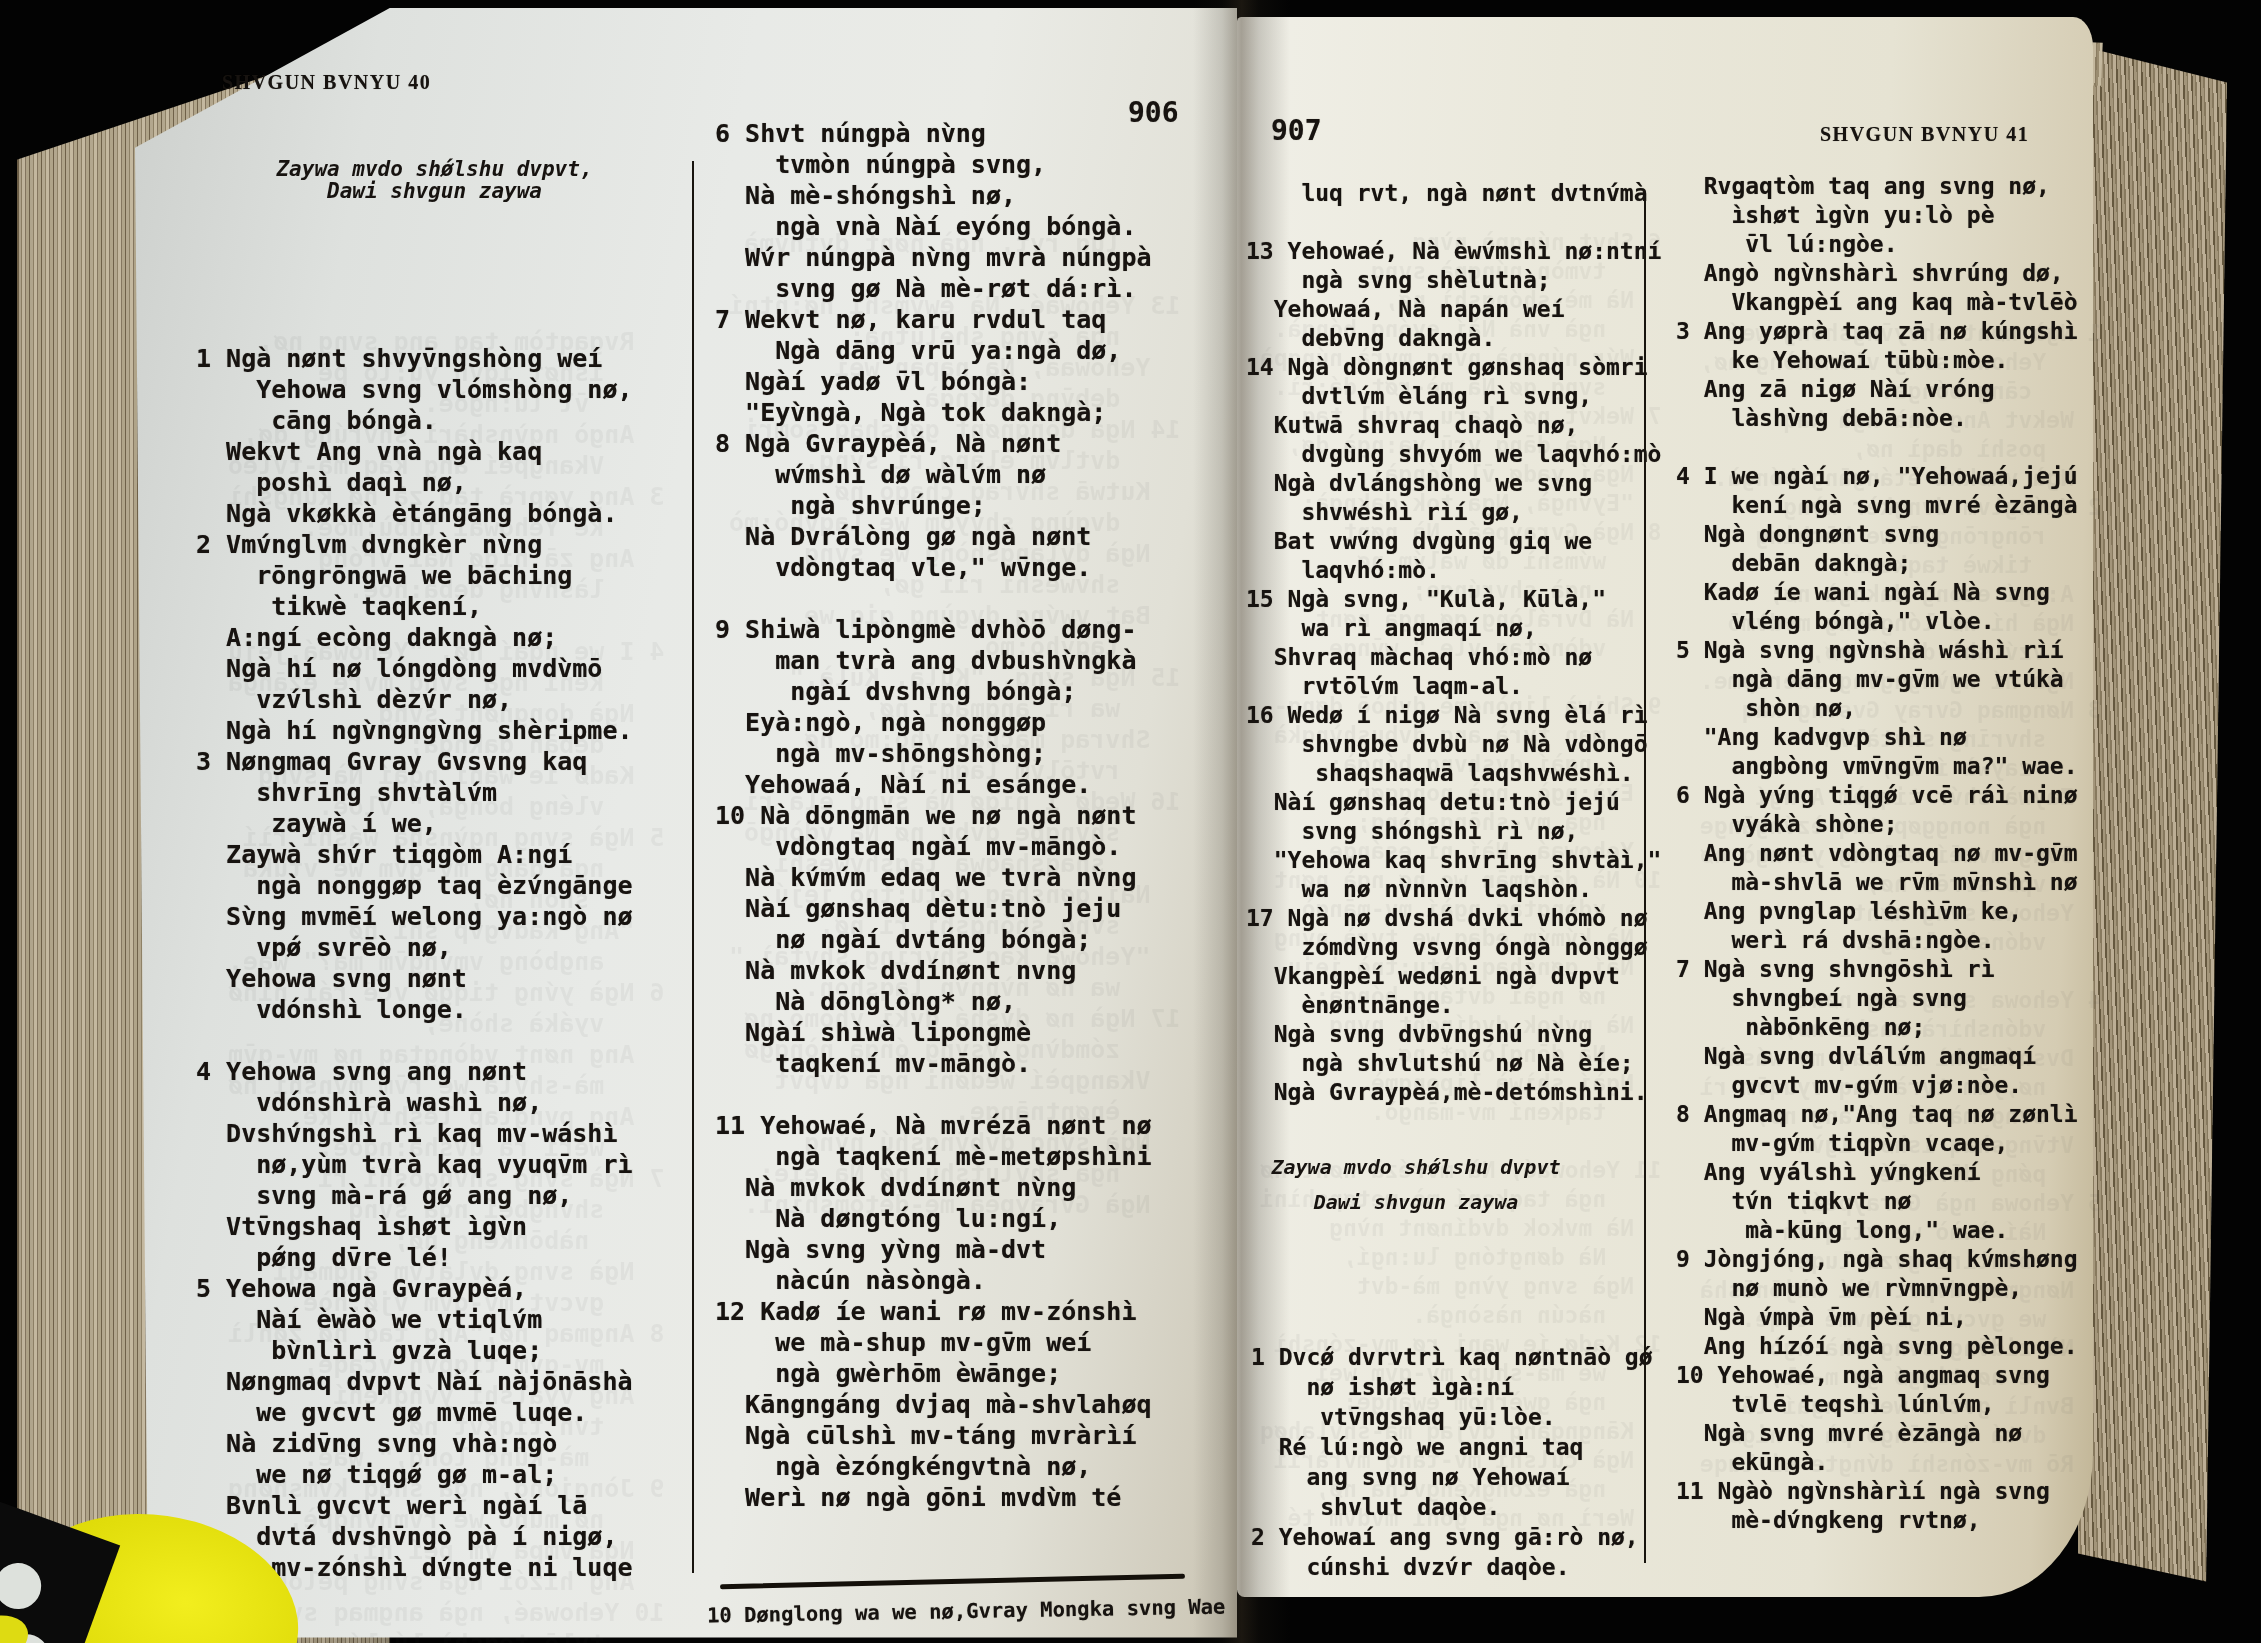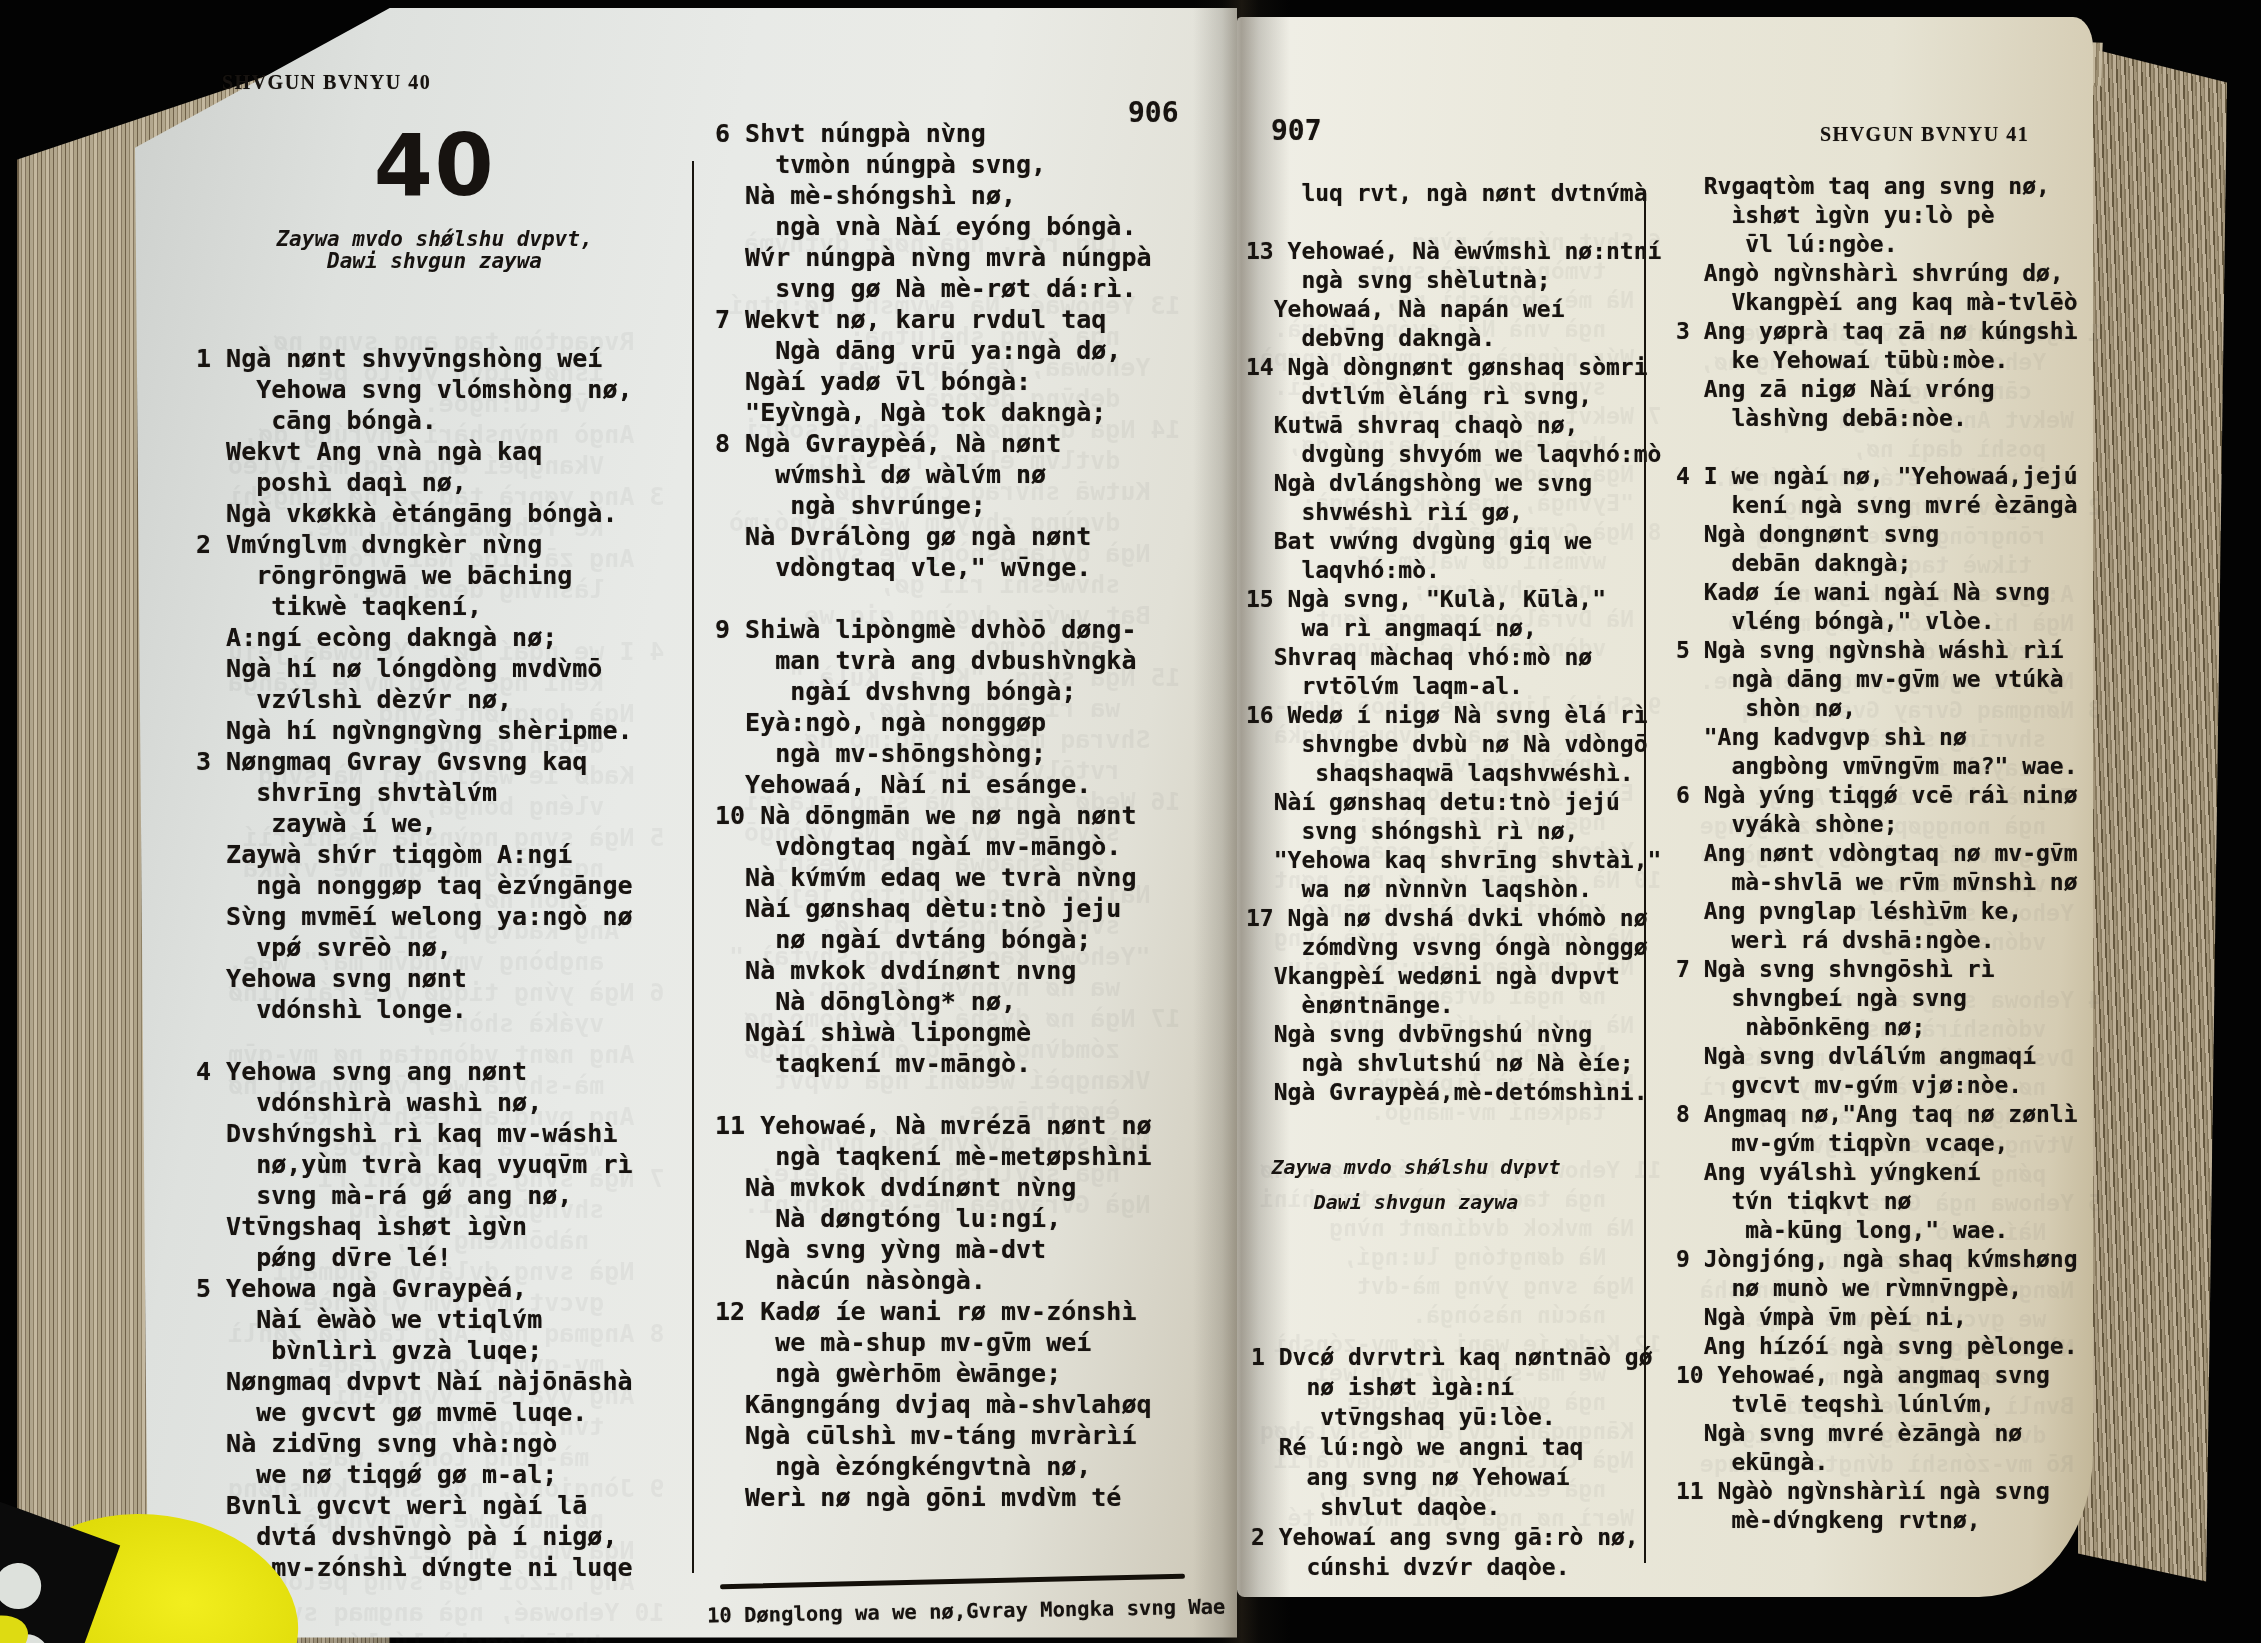--- a/index.html
+++ b/index.html
@@ -225,21 +225,20 @@
   Nà zidv̄ng svng vhà:ngò
     we nø tiqgǿ gø m-al;
   Bvnlì gvcvt werì ngàí lā
     dvtá dvshv̄ngò pà í nigø,
   Rō mv-zónshì dv́ngte ni luqe</div>
 
   <div class="txt head" style="left:222px;top:71px;">SHVGUN BVNYU 40</div>
   <div class="txt pgnum" style="left:1128px;top:96px;">906</div>
 
   <div class="chapblock" style="left:182px;top:131px;width:505px;">
-    <div class="chapnum lp-chapnum">40</div>
     <div class="chapsub lp-sub">Zaywa mvdo shǿlshu dvpvt,
 Dawi shvgun zaywa</div>
   </div>
 
   <div class="txt lp-col" style="left:196px;top:343px;">1 Ngà nønt shvyv̄ngshòng weí
     Yehowa svng vlómshòng nø,
      cāng bóngà.
   Wekvt Ang vnà ngà kaq
     poshì daqì nø,
   Ngà vkøkkà ètángāng bóngà.

